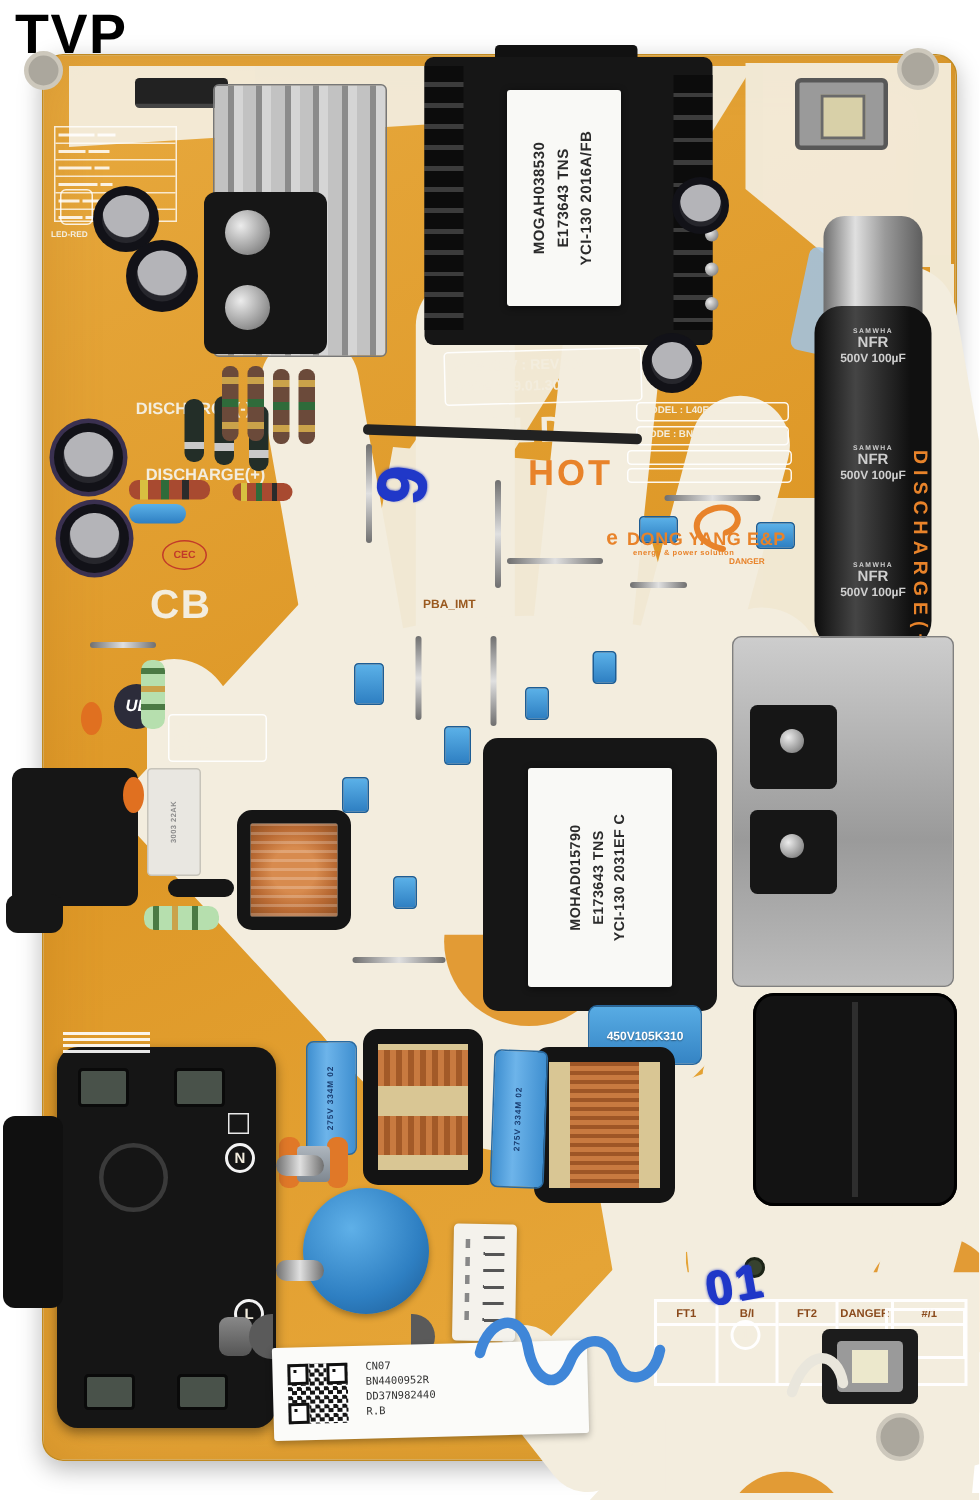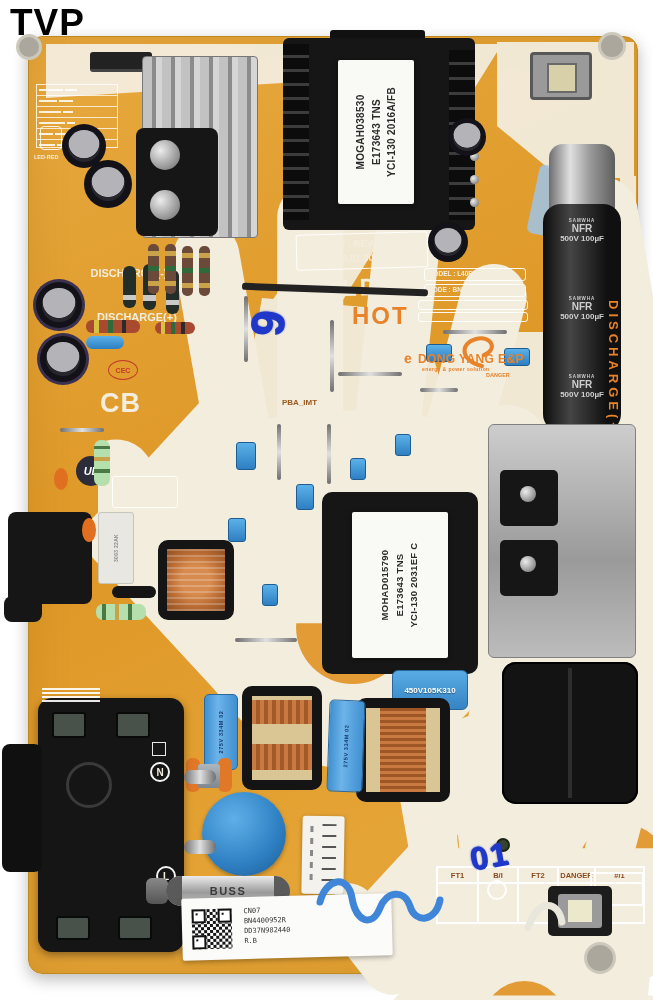--- a/index.html
+++ b/index.html
@@ -334,21 +334,20 @@
   <div class="c circ" style="left:150px;top:762px;width:20px;height:20px;font-size:10px">N</div>
   <div class="c circ" style="left:156px;top:866px;width:20px;height:20px;font-size:10px">L</div>
   <div class="c" style="left:42px;top:688px;width:58px;height:14px;background:repeating-linear-gradient(180deg,rgba(255,255,255,.9) 0 2px,transparent 2px 4px)"></div>
 
   <div class="c" style="left:302px;top:816px;width:42px;height:78px;background:#f4f2ec;border-radius:3px;transform:rotate(1deg);box-shadow:0 1px 4px rgba(0,0,0,.3)">
     <div style="position:absolute;left:8px;top:10px;width:3px;height:56px;background:repeating-linear-gradient(180deg,#888 0 6px,transparent 6px 12px)"></div>
     <div style="position:absolute;left:20px;top:8px;width:14px;height:60px;background:repeating-linear-gradient(180deg,#555 0 2px,transparent 2px 11px)"></div>
   </div>
 
   <div class="c" style="left:146px;top:878px;width:22px;height:26px;background:linear-gradient(180deg,#888,#555);border-radius:6px"></div>
-  <div class="c" style="left:166px;top:876px;width:124px;height:30px;border-radius:15px;background:linear-gradient(180deg,#ececec,#9a9a9a 55%,#cfcfcf);display:grid;place-items:center;font-weight:bold;font-size:11px;color:#3a3a3a;letter-spacing:1.5px">BUSS</div>
   <div class="c" style="left:166px;top:876px;width:16px;height:30px;background:#5a5a5a;border-radius:15px 0 0 15px"></div>
   <div class="c" style="left:274px;top:876px;width:16px;height:30px;background:#5a5a5a;border-radius:0 15px 15px 0"></div>
   <div class="c txtw" style="left:198px;top:904px;font-size:7.5px;letter-spacing:.5px">T5AH, 250V</div>
 
   <div class="c" style="left:182px;top:896px;width:210px;height:62px;background:#fbfbf9;border-radius:2px;transform:rotate(-1.5deg);box-shadow:0 2px 5px rgba(0,0,0,.3)">
     <div class="qr" style="position:absolute;left:10px;top:11px;width:40px;height:40px">
       <div class="fs" style="left:0;top:0">
           <i></i>
         </div>
       <div class="fs" style="right:0;top:0">

